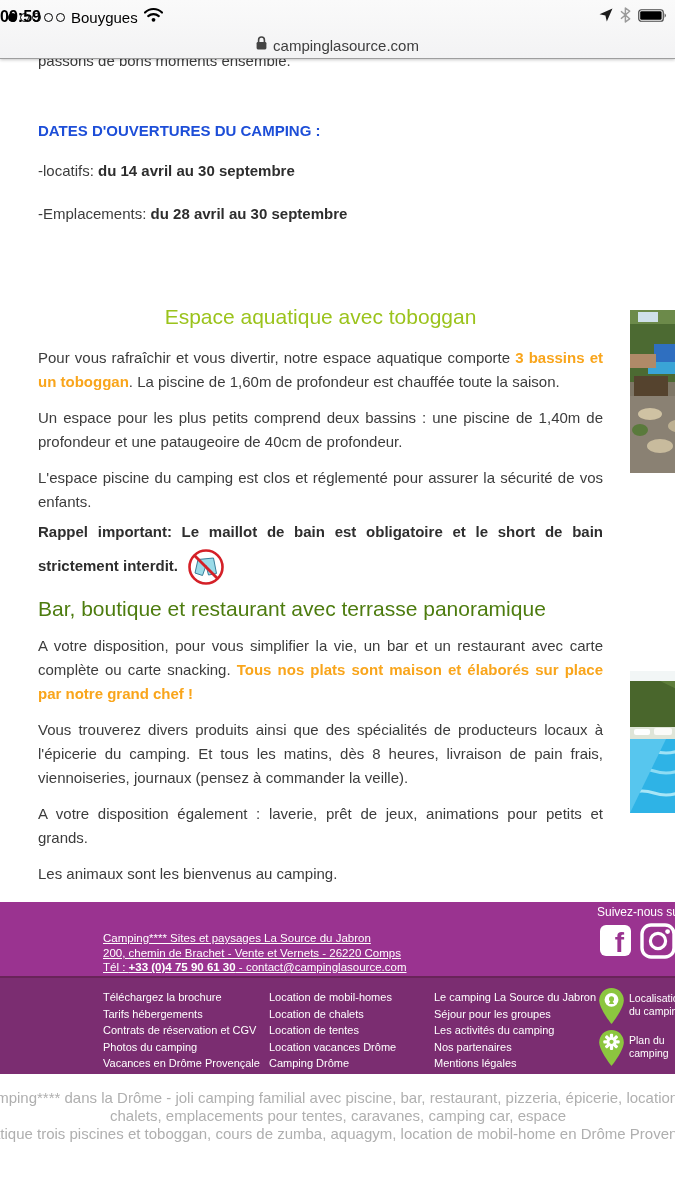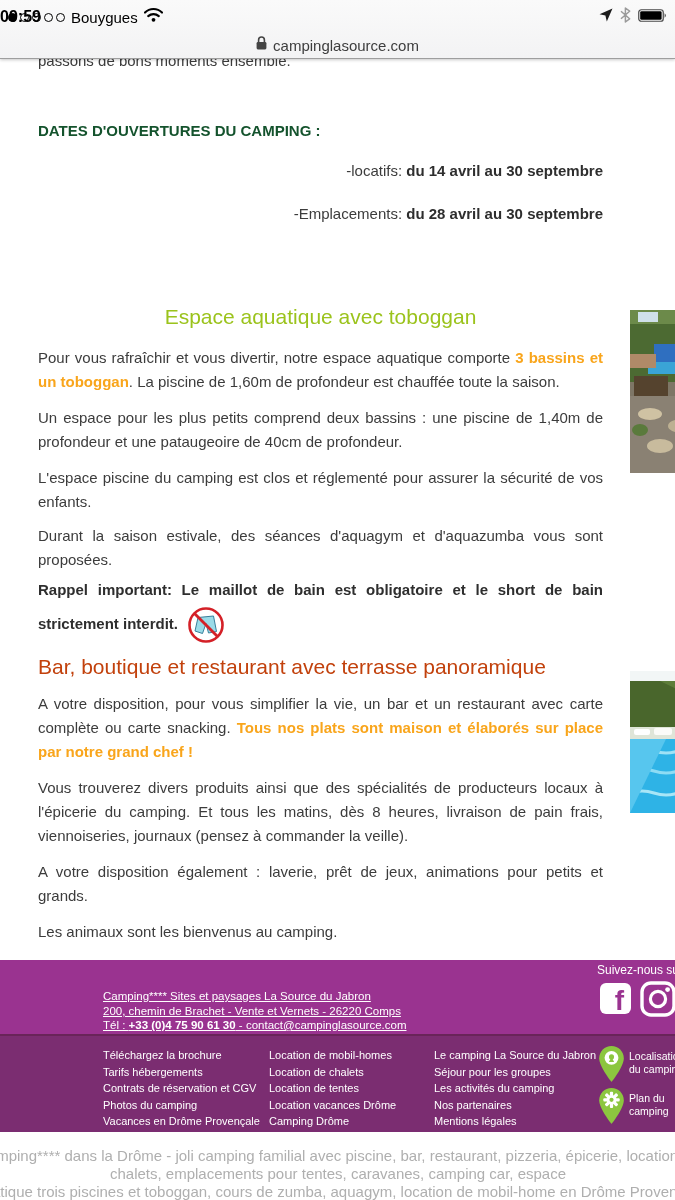--- a/index.html
+++ b/index.html
@@ -25,25 +25,25 @@
     position:absolute;left:0;right:0;text-align:left;
     font-size:16px;font-weight:700;color:#000;pointer-events:none;
   }
   .status-right{margin-left:auto;display:flex;align-items:center;gap:7px;position:relative;z-index:2;}
   .url-row{height:26px;display:flex;align-items:center;justify-content:center;gap:6px;}
   .url-text{font-size:15px;color:#3d3d3d;}
   
   .content{position:relative;z-index:1;padding:1px 72px 0 38px;color:#3c3c3c;font-size:15px;line-height:24px;}
   .content p{margin:0;text-align:justify;}
   p.partial{margin-top:-11px;}
-  h2.orange-h{margin:49px 0 0 0;font-size:15px;line-height:18px;font-weight:700;color:#14532d;text-align:left;}
-  p.dateline{margin-top:19px;text-align:right;}
+  h2.orange-h{margin:49px 0 0 0;font-size:15px;line-height:18px;font-weight:700;color:#1d4ed8;text-align:left;}
+  p.dateline{margin-top:19px;text-align:left;}
   p.dateline b{color:#2e2e2e;}
   h1.green-h{margin:78px 0 0 0;font-size:21px;line-height:26px;font-weight:400;color:#9BC31C;text-align:center;}
-  h1.green-h2{margin:9px 0 0 0;font-size:21px;line-height:26px;font-weight:400;color:#c2410c;text-align:left;}
+  h1.green-h2{margin:9px 0 0 0;font-size:21px;line-height:26px;font-weight:400;color:#4d7c0f;text-align:left;}
   .mt16{margin-top:16px !important;}
   .mt12{margin-top:12px !important;}
   .mt10{margin-top:10px !important;}
   .hl{color:#F9A51B;font-weight:700;}
   p.rappel{margin-top:2px;line-height:31px;font-weight:700;color:#2e2e2e;}
   .noshort-icon{display:inline-block;vertical-align:middle;margin-left:8px;width:40px;height:40px;}
   
   .thumb{position:absolute;left:630px;width:92px;overflow:hidden;}
   .thumb1{top:310px;height:163px;}
   .thumb2{top:671px;height:142px;}
@@ -140,21 +140,20 @@
   <p class="dateline"><span>-Emplacements: </span><b>du 28 avril au 30 septembre</b></p>
 
   <h1 class="green-h">Espace aquatique avec toboggan</h1>
 
   <p class="mt16"><span>Pour vous rafraîchir et vous divertir, notre espace aquatique comporte </span><span class="hl">3 bassins et un toboggan</span><span>. La piscine de 1,60m de profondeur est chauffée toute la saison.</span></p>
 
   <p class="mt12">Un espace pour les plus petits comprend deux bassins : une piscine de 1,40m de profondeur et une pataugeoire de 40cm de profondeur.</p>
 
   <p class="mt12">L'espace piscine du camping est clos et réglementé pour assurer la sécurité de vos enfants.</p>
 
-  <p class="mt10">Durant la saison estivale, des séances d'aquagym et d'aquazumba vous sont proposées.</p>
 
   <p class="rappel"><span>Rappel important: Le maillot de bain est obligatoire et le short de bain strictement interdit.</span><span class="noshort-icon"><svg width="40" height="40" viewBox="-20 -20 40 40">
       <circle r="16.5" fill="#fff" stroke="#d42027" stroke-width="2.6"></circle>
       <path d="M-8,-7.5 L7.5,-9 L10.5,6.5 L2.5,8 L0,-1.5 L-3.5,8.5 L-11,6 Z" fill="#9adbe8" stroke="#39809b" stroke-width="1"></path>
       <line x1="-11.5" y1="-11.5" x2="11.5" y2="11.5" stroke="#d42027" stroke-width="2.8"></line>
     </svg></span></p>
 
   <h1 class="green-h2">Bar, boutique et restaurant avec terrasse panoramique</h1>
 
   <p class="mt12"><span>A votre disposition, pour vous simplifier la vie, un bar et un restaurant avec carte complète ou carte snacking. </span><span class="hl">Tous nos plats sont maison et élaborés sur place par notre grand chef !</span></p>

